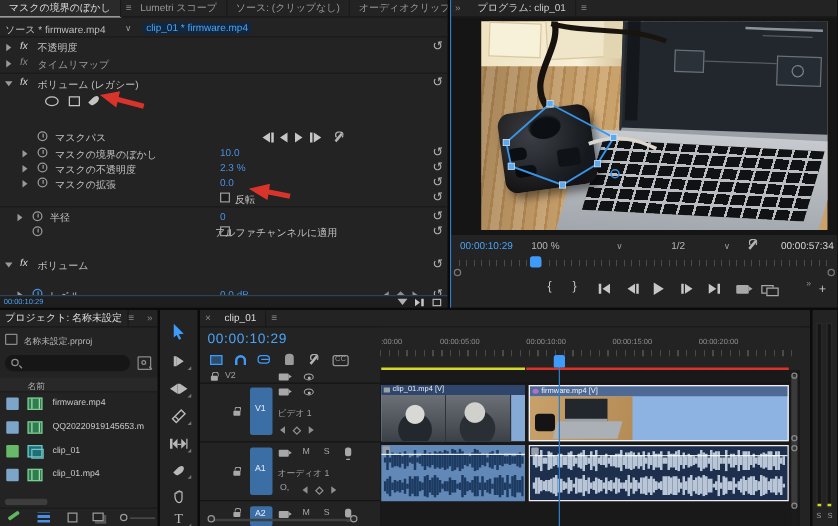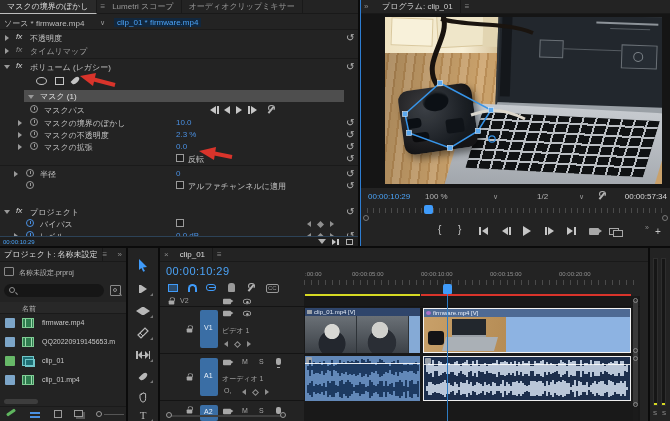--- a/index.html
+++ b/index.html
@@ -70,20 +70,21 @@
   .ddv{color:#9a9a9a;font-size:7px}
 </style>
 </head>
 <body>
 
 <div class="panel" style="left:0;top:0;width:358px;height:246px">
   <div class="tabbar">
     <div class="tab active">マスクの境界のぼかし</div>
     <span class="menu-ic">≡</span>
     <div class="tab">Lumetri スコープ</div>
+    <div class="tab">ソース: (クリップなし)</div>
     <div class="tab">オーディオクリップミキサー</div>
   </div>
 
   <div class="abs" style="left:0;top:15px;width:358px;height:15px;background:#232323;border-bottom:1px solid #1a1a1a">
     <span class="abs t8" style="left:4px;top:3px;color:#bdbdbd">ソース * firmware.mp4</span>
     <span class="abs ddv" style="left:100px;top:4px">∨</span>
     <span class="abs t8" style="left:114px;top:3px;color:#4ba3f7;background:#12273d;padding:0 3px">clip_01 * firmware.mp4</span>
   </div>
 
   <div class="ecr" style="top:31px">
@@ -105,25 +106,20 @@
     <span class="lbl" style="left:30px">ボリューム (レガシー)</span>
     <span class="rst">↺</span>
   </div>
 
   <div class="ecr" style="top:74px;height:15px">
     <span class="shape-ellipse" style="left:36px"></span>
     <span class="shape-rect" style="left:55px"></span>
     <span class="pen" style="left:73px"></span>
   </div>
 
-  <div class="ecr" style="top:90px">
-    <div class="abs" style="left:24px;top:0;width:320px;height:12px;background:#4e4e4e"></div>
-    <span class="twd" style="left:28px"></span>
-    <span class="lbl" style="left:40px;top:1px;color:#e0e0e0">マスク (1)</span>
-  </div>
 
   <div class="ecr" style="top:103px">
     <span class="sw" style="left:30px"></span>
     <span class="lbl" style="left:44px">マスクパス</span>
     <span class="tbtn" style="left:210px;top:3px">
         <span class="tl"></span>
         <span class="vbar"></span>
       </span>
     <span class="tbtn" style="left:224px;top:3px">
         <span class="tl"></span>
@@ -169,40 +165,30 @@
   <div class="ecr" style="top:167px">
     <span class="twr" style="left:14px"></span>
     <span class="sw" style="left:26px"></span>
     <span class="lbl" style="left:40px">半径</span>
     <span class="val">0</span>
     <span class="rst">↺</span>
   </div>
   <div class="ecr" style="top:179px">
     <span class="sw" style="left:26px"></span>
     <span class="cb"></span>
-    <span class="lbl" style="left:188px">アルファチャンネルに適用</span>
+    <span class="lbl" style="left:172px">アルファチャンネルに適用</span>
     <span class="rst">↺</span>
   </div>
 
 
   <div class="ecr" style="top:205px">
     <span class="twd" style="left:4px"></span>
     <span class="fxg" style="left:16px">fx</span>
-    <span class="lbl" style="left:30px">プロジェクト</span>
-    <span class="rst">↺</span>
-  </div>
-  <div class="ecr" style="top:217px">
-    <span class="sw blue" style="left:26px"></span>
-    <span class="lbl" style="left:40px">バイパス</span>
-    <span class="cb"></span>
-    <span class="kfnav">
-        <span class="kf-tl"></span>
-        <span class="kf-d"></span>
-        <span class="kf-tr"></span>
-      </span>
+    <span class="lbl" style="left:30px">ボリューム</span>
+    <span class="rst">↺</span>
   </div>
   <div class="ecr" style="top:229px">
     <span class="twr" style="left:14px"></span>
     <span class="sw blue" style="left:26px"></span>
     <span class="lbl" style="left:40px">レベル</span>
     <span class="val">0.0 dB</span>
     <span class="kfnav">
         <span class="kf-tl"></span>
         <span class="kf-d"></span>
         <span class="kf-tr"></span>

